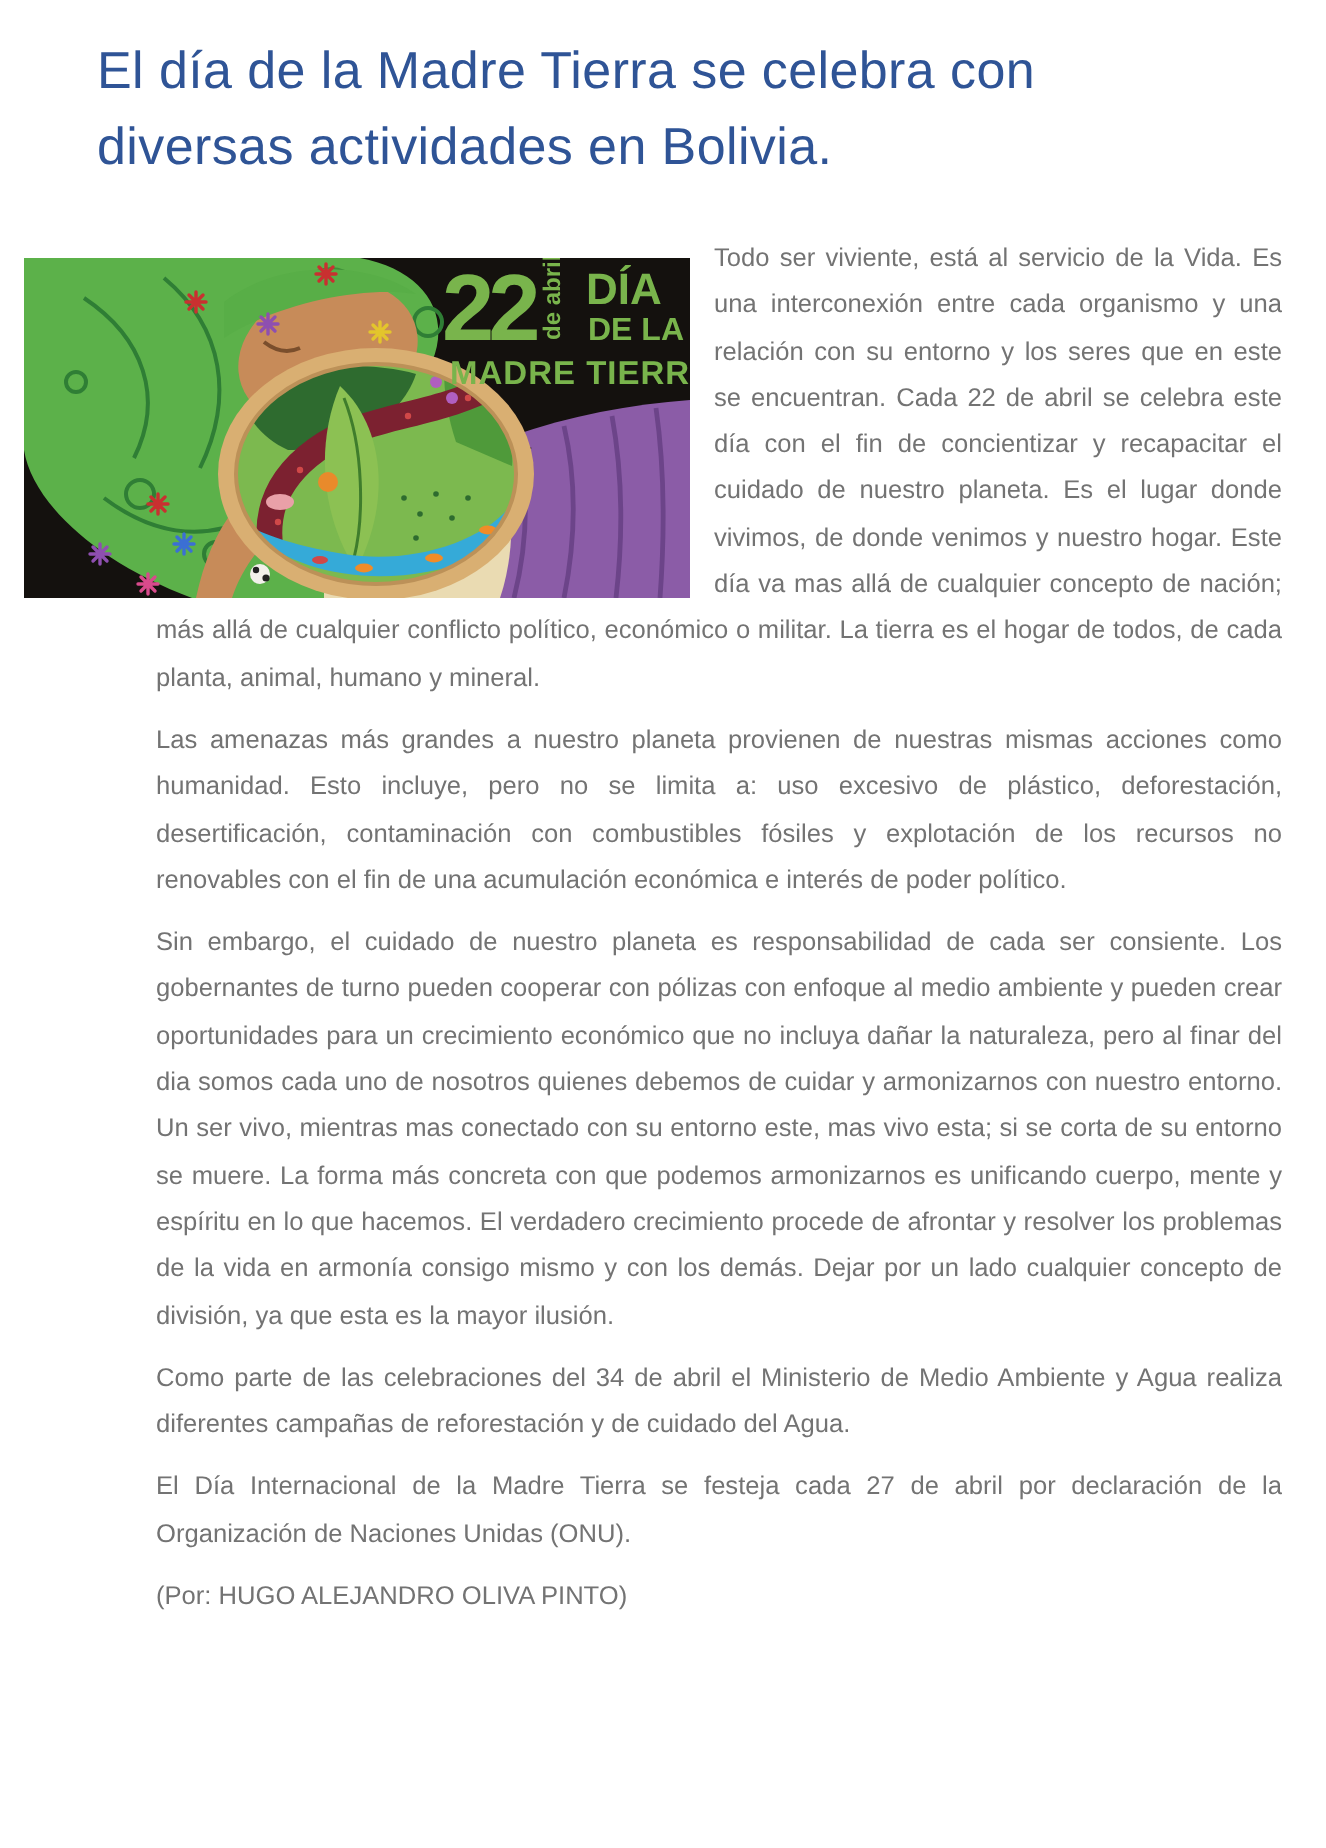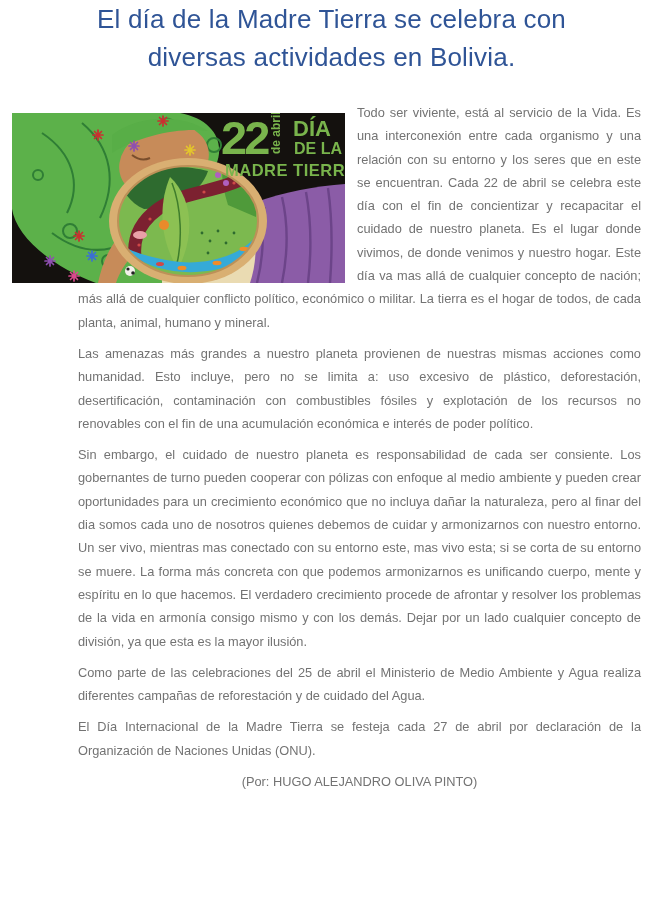--- a/index.html
+++ b/index.html
@@ -1,26 +1,26 @@
 <!DOCTYPE html>
 <html><head>
 <meta charset="utf-8">
 <style>
   html,body{margin:0;padding:0;background:#ffffff}
   body{width:663px;height:924px;overflow:hidden;font-family:"Liberation Sans",sans-serif}
   .page{position:relative;width:663px;height:924px;background:#fff}
-  .doc-title{width:566px;margin:0 auto;padding-top:0;text-align:center;
+  .doc-title{width:566px;margin:0 auto;padding-top:16px;text-align:left;
     color:#2F5496;font-size:26px;line-height:38px;font-weight:400;letter-spacing:.2px}
   .article{padding:25px 22px 0 78px;font-size:12.8px;line-height:23.3px;
     color:#737373;text-align:justify}
   .para{margin:0 0 8px 0}
   .poster{float:left;width:333px;height:170px;margin:12px 12px 4px -66px;
     overflow:hidden}
   .poster svg{display:block}
-  .byline{text-align:center;margin-top:4px}
+  .byline{text-align:left;margin-top:4px}
   .poster text{font-family:"Liberation Sans",sans-serif;font-weight:bold}
   .star{fill:none;stroke-width:1.7;stroke-linecap:round}
   .pleat{fill:none;stroke:#6C4489;stroke-width:2.4}
   .hairline{fill:none;stroke:#2F7E35;stroke-width:2}
 </style>
 </head>
 <body>
 
 <div class="page">
 
@@ -159,18 +159,18 @@
             <text x="282" y="41" font-size="16">DE LA</text>
             <text x="213" y="63" font-size="16.5" letter-spacing="0.5">MADRE TIERRA</text>
           </g>
         </svg>
       </div>
       <span>Todo ser viviente, está al servicio de la Vida. Es una interconexión entre cada organismo y una relación con su entorno y los seres que en este se encuentran. Cada 22 de abril se celebra este día con el fin de concientizar y recapacitar el cuidado de nuestro planeta. Es el lugar donde vivimos, de donde venimos y nuestro hogar. Este día va mas allá de cualquier concepto de nación; más allá de cualquier conflicto político, económico o militar. La tierra es el hogar de todos, de cada planta, animal, humano y mineral.</span>
     </div>
 
     <p class="para">Las amenazas más grandes a nuestro planeta provienen de nuestras mismas acciones como humanidad. Esto incluye, pero no se limita a: uso excesivo de plástico, deforestación, desertificación, contaminación con combustibles fósiles y explotación de los recursos no renovables con el fin de una acumulación económica e interés de poder político.</p>
     <p class="para">Sin embargo, el cuidado de nuestro planeta es responsabilidad de cada ser consiente. Los gobernantes de turno pueden cooperar con pólizas con enfoque al medio ambiente y pueden crear oportunidades para un crecimiento económico que no incluya dañar la naturaleza, pero al finar del dia somos cada uno de nosotros quienes debemos de cuidar y armonizarnos con nuestro entorno. Un ser vivo, mientras mas conectado con su entorno este, mas vivo esta; si se corta de su entorno se muere. La forma más concreta con que podemos armonizarnos es unificando cuerpo, mente y espíritu en lo que hacemos. El verdadero crecimiento procede de afrontar y resolver los problemas de la vida en armonía consigo mismo y con los demás. Dejar por un lado cualquier concepto de división, ya que esta es la mayor ilusión.</p>
-    <p class="para">Como parte de las celebraciones del 25 de abril el Ministerio de Medio Ambiente y Agua realiza diferentes campañas de reforestación y de cuidado del Agua.</p>
+    <p class="para">Como parte de las celebraciones del 34 de abril el Ministerio de Medio Ambiente y Agua realiza diferentes campañas de reforestación y de cuidado del Agua.</p>
     <p class="para">El Día Internacional de la Madre Tierra se festeja cada 27 de abril por declaración de la Organización de Naciones Unidas (ONU).</p>
 
     <p class="para byline">(Por: HUGO ALEJANDRO OLIVA PINTO)</p>
   </div>
 </div>
 
 </body></html>

